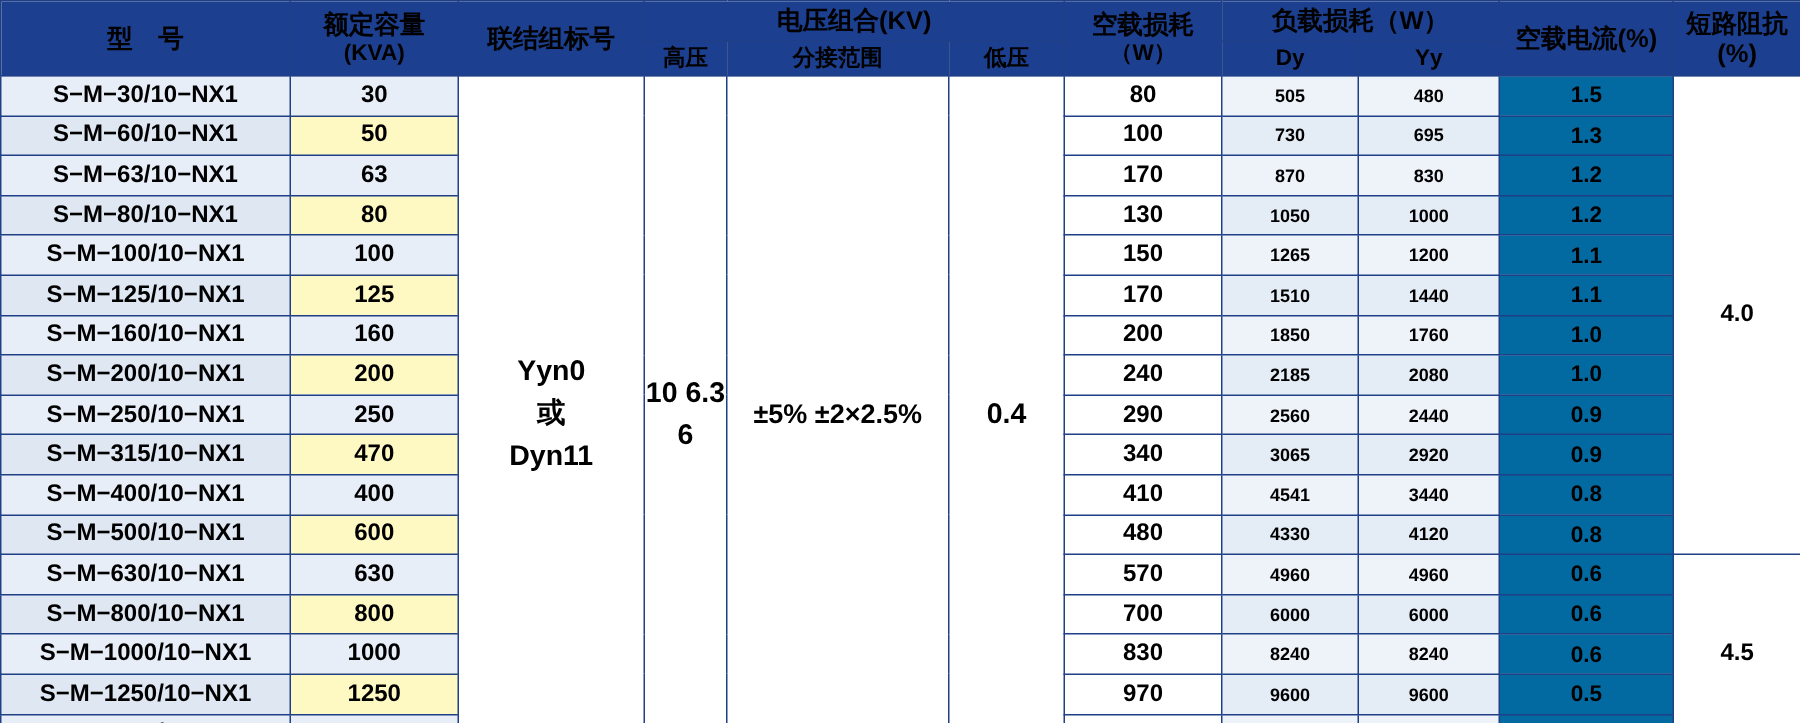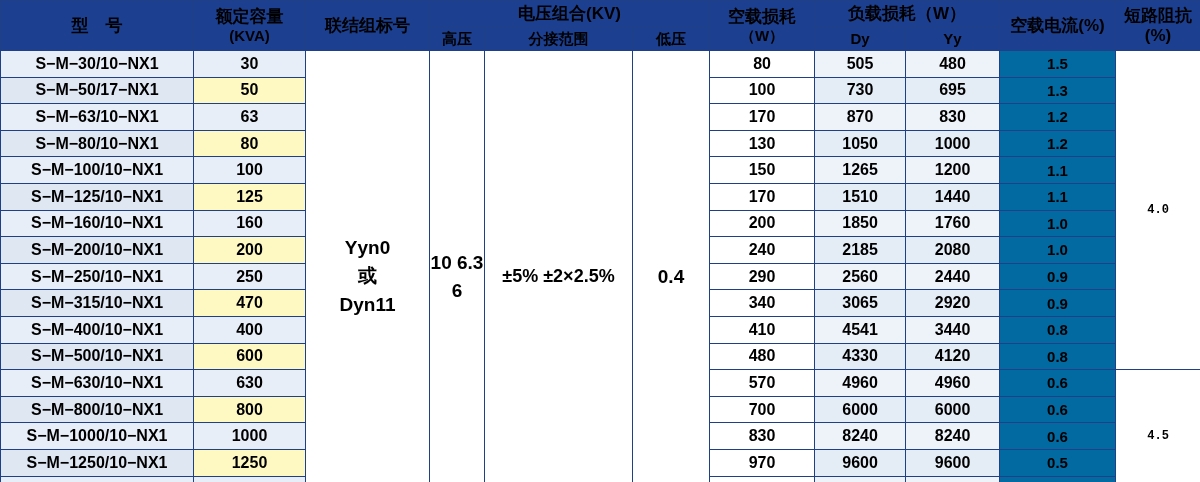--- a/index.html
+++ b/index.html
@@ -96,26 +96,25 @@
   td.volt-l {
     background: #ffffff;
     font-size: 19px;
   }
   td.noload-i {
     background: #0369a1;
     font-size: 15px;
   }
   td.imp {
     background: #ffffff;
-    font-size: 12px;
-    font-family: Liberation Mono, monospace;
+    font-size: 16px;
   }
   td.dyyy {
     background: #eef3fa;
-    font-size: 16px;
+    font-size: 12px;
   }
   td.dyyy.alt {
     background: #e4ecf6;
   }
   td.last-strong {
     font-weight: bold;
   }
 </style>
 </head>
 <body>
@@ -181,21 +180,21 @@
         </td>
         <td class="volt-l" rowspan="17">0.4</td>
         <td class="loss">80</td>
         <td class="dyyy">505</td>
         <td class="dyyy">480</td>
         <td class="noload-i">1.5</td>
         <td class="imp" rowspan="12">4.0</td>
       </tr>
 
       <tr>
-        <td class="model alt">S−M−50/17−NX1</td>
+        <td class="model alt">S−M−60/10−NX1</td>
         <td class="cap alt">50</td>
         <td class="loss">100</td>
         <td class="dyyy alt">730</td>
         <td class="dyyy alt">695</td>
         <td class="noload-i">1.3</td>
       </tr>
 
       <tr>
         <td class="model">S−M−63/10−NX1</td>
         <td class="cap">63</td>

